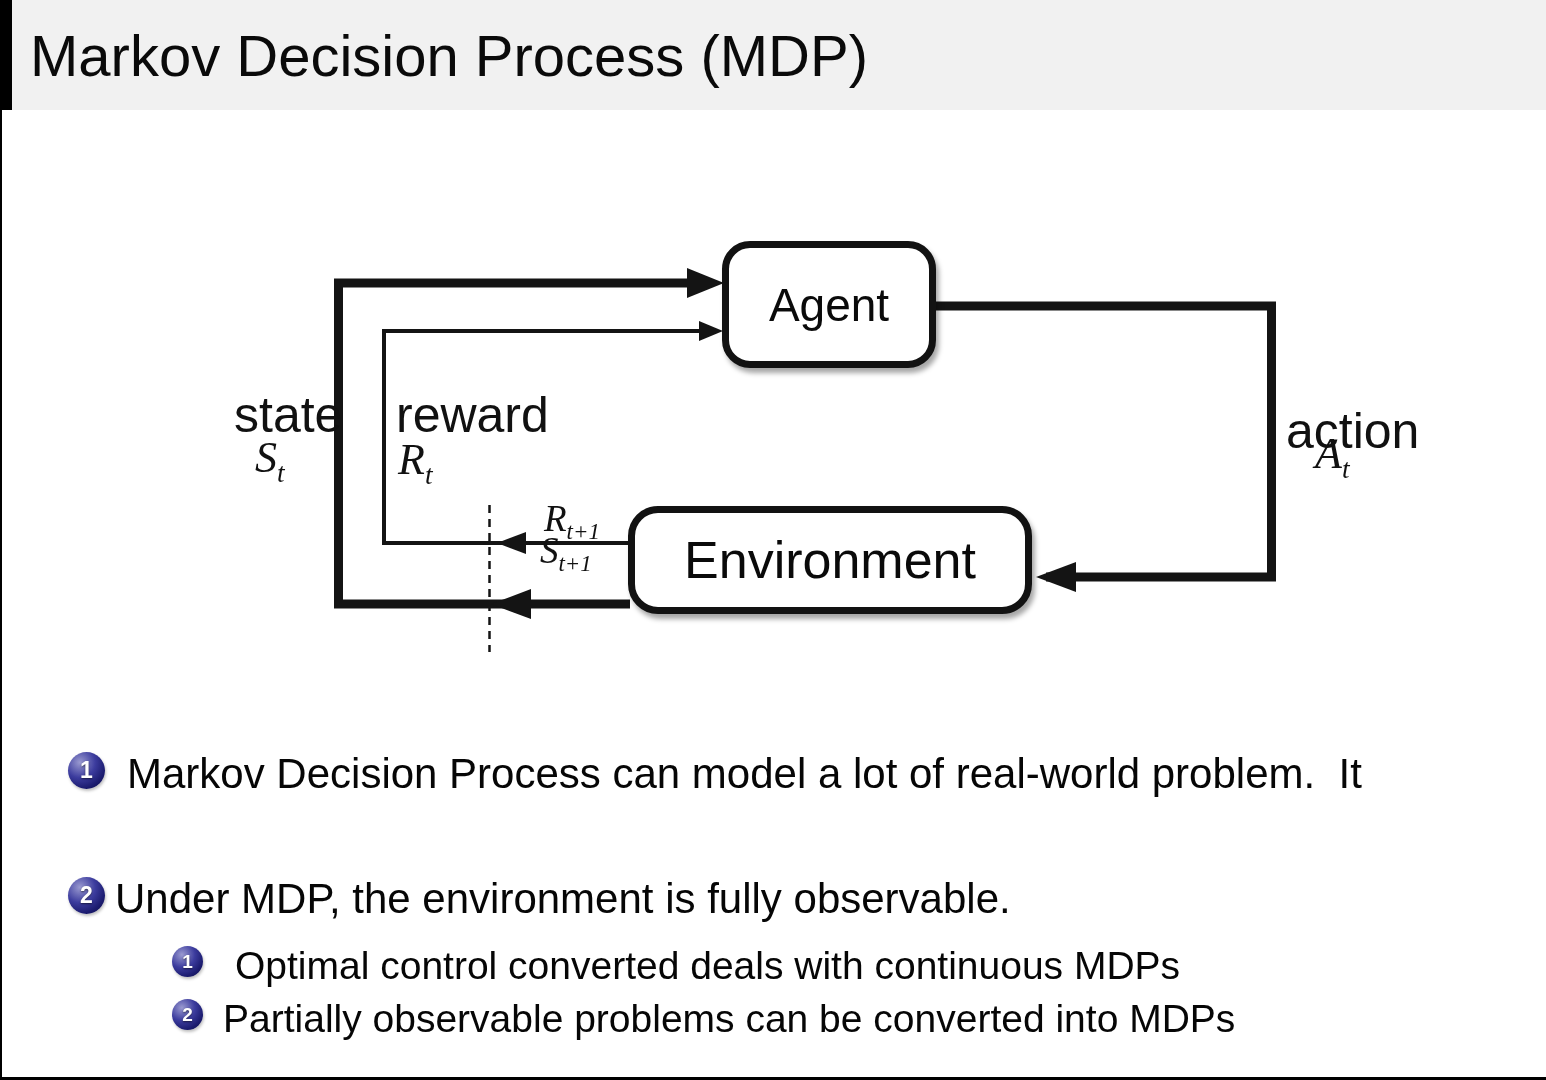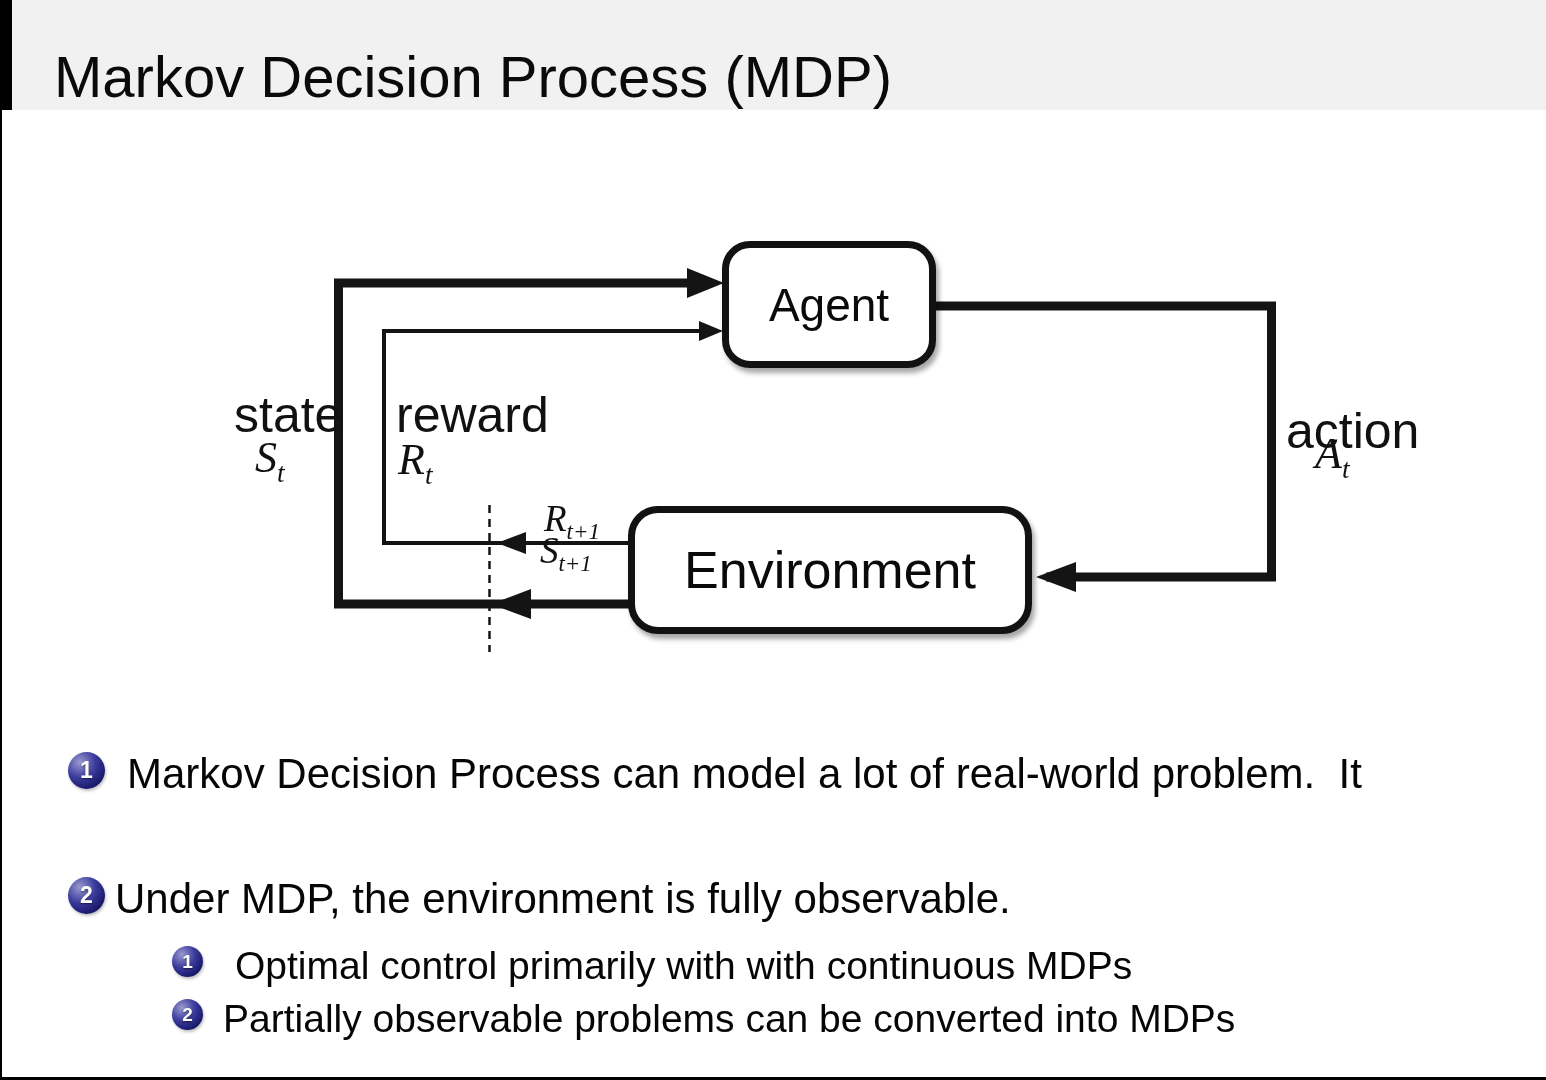--- a/index.html
+++ b/index.html
@@ -3,33 +3,33 @@
 <meta charset="utf-8">
 <style>
   * { margin:0; padding:0; box-sizing:border-box; }
   html,body { width:1546px; height:1080px; background:#fff; overflow:hidden; }
   body { font-family:"Liberation Sans", sans-serif; color:#0a0a0a; position:relative; }
 
   .slide { position:absolute; inset:0; background:var(--slide-bg,#fff); }
 
   
   .titlebar { position:absolute; left:0; top:0; width:1546px; height:110px;
-              background:var(--titlebar-bg,#f1f1f1); display:flex; align-items:flex-end;padding-left:24px; }
+              background:var(--titlebar-bg,#f1f1f1); display:flex; align-items:center; }
   .corner-notch { position:absolute; left:0; top:0; width:12px; height:110px; background:#000; }
   .left-edge { position:absolute; left:0; top:0; width:2px; height:1080px; background:#000; }
   .bottom-edge { position:absolute; left:0; top:1077px; width:1546px; height:3px; background:#000; }
   .title { padding-left:30px; font-size:58px; letter-spacing:0px; color:#0a0a0a; }
 
   
   .connectors { position:absolute; left:0; top:0; width:1546px; height:1080px; }
   .node { position:absolute; background:#fff; border:7px solid #121212;
           display:flex; align-items:center; justify-content:center;
           box-shadow:3px 5px 5px rgba(0,0,0,0.35); }
   .agent-box { left:722px; top:241px; width:214px; height:127px; border-radius:28px; font-size:46px; }
-  .environment-box { left:628px; top:506px; width:404px; height:128px; border-radius:30px; font-size:52px; }
+  .environment-box { left:628px; top:506px; width:404px; height:108px; border-radius:30px; font-size:52px; }
 
   .dlabel { position:absolute; font-size:50px; color:#111; }
   .math { font-family:"Liberation Serif", serif; font-style:italic; color:#111; }
   .math sub { font-size:0.62em; font-style:italic; }
   .sym-big { position:absolute; font-size:44px; }
   .sym-small { position:absolute; font-size:37px; }
 
   
   .brow { position:absolute; display:flex; align-items:flex-start; }
   .ball { width:37px; height:37px; border-radius:50%; flex:0 0 auto;
@@ -97,21 +97,21 @@
 
   <div class="brow" style="left:68px; top:870px;">
     <div class="ball" style="margin-top:7px;">2</div>
     <div style="margin-left:10px;">
       <div class="btext">Under MDP, the environment is fully observable.</div>
     </div>
   </div>
 
   <div class="brow" style="left:172px; top:940px;">
     <div class="ball small" style="margin-top:6px;">1</div>
-    <div class="btext-sub" style="margin-left:32px;">Optimal control primarily with with continuous MDPs</div>
+    <div class="btext-sub" style="margin-left:32px;">Optimal control converted deals with continuous MDPs</div>
   </div>
 
   <div class="brow" style="left:172px; top:993px;">
     <div class="ball small" style="margin-top:6px;">2</div>
     <div class="btext-sub" style="margin-left:20px;">Partially observable problems can be converted into MDPs</div>
   </div>
 
 </div>
 
 </body></html>

